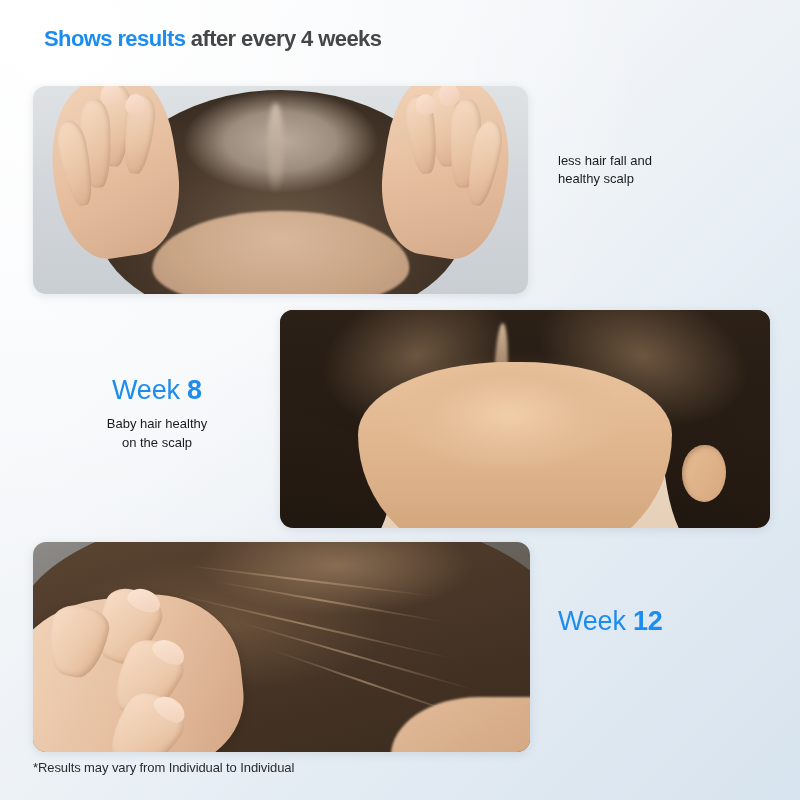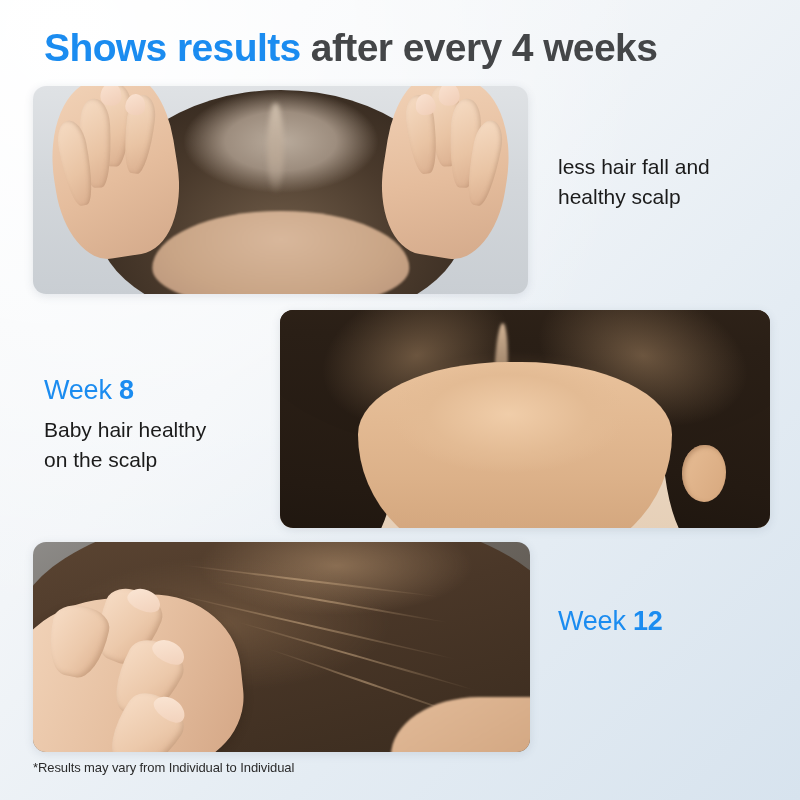--- a/index.html
+++ b/index.html
@@ -15,21 +15,21 @@
     width:800px; height:800px;
     background:
       radial-gradient(circle at 8% 4%, #ffffff 0%, rgba(255,255,255,0) 55%),
       linear-gradient(135deg, #fafbfc 0%, #f2f5f8 38%, #e4ecf3 68%, #d7e3ee 100%);
   }
 
   
   .headline {
     position:absolute;
     left:44px; top:26px;
-    font-size:39px;
+    font-size:22px;
     font-weight:bold;
     letter-spacing:-0.6px;
     white-space:nowrap;
   }
   .headline .hl-blue { color:#1b8cf0; }
   .headline .hl-grey { color:#444648; }
 
   
   .card {
     position:absolute;
@@ -191,27 +191,27 @@
     font-size:27px;
     font-weight:normal;
     letter-spacing:-0.2px;
     line-height:1.15;
     white-space:nowrap;
   }
   .cap-week .num { font-weight:bold; }
   .cap-desc {
     margin-top:9px;
     color:#1b1b1b;
-    font-size:21px;
+    font-size:13px;
     line-height:1.42;
     white-space:pre-line;
   }
 
   #cap-week4  { left:558px; top:143px; text-align:left; }
-  #cap-week8  { left:44px;  top:375px; width:210px; text-align:left; }
+  #cap-week8  { left:52px;  top:375px; width:210px; text-align:center; }
   #cap-week12 { left:558px; top:606px; text-align:right; }
 
   
   .footnote {
     position:absolute;
     left:33px; top:760px;
     font-size:13px;
     color:#2b2b2b;
     letter-spacing:-0.1px;
   }

